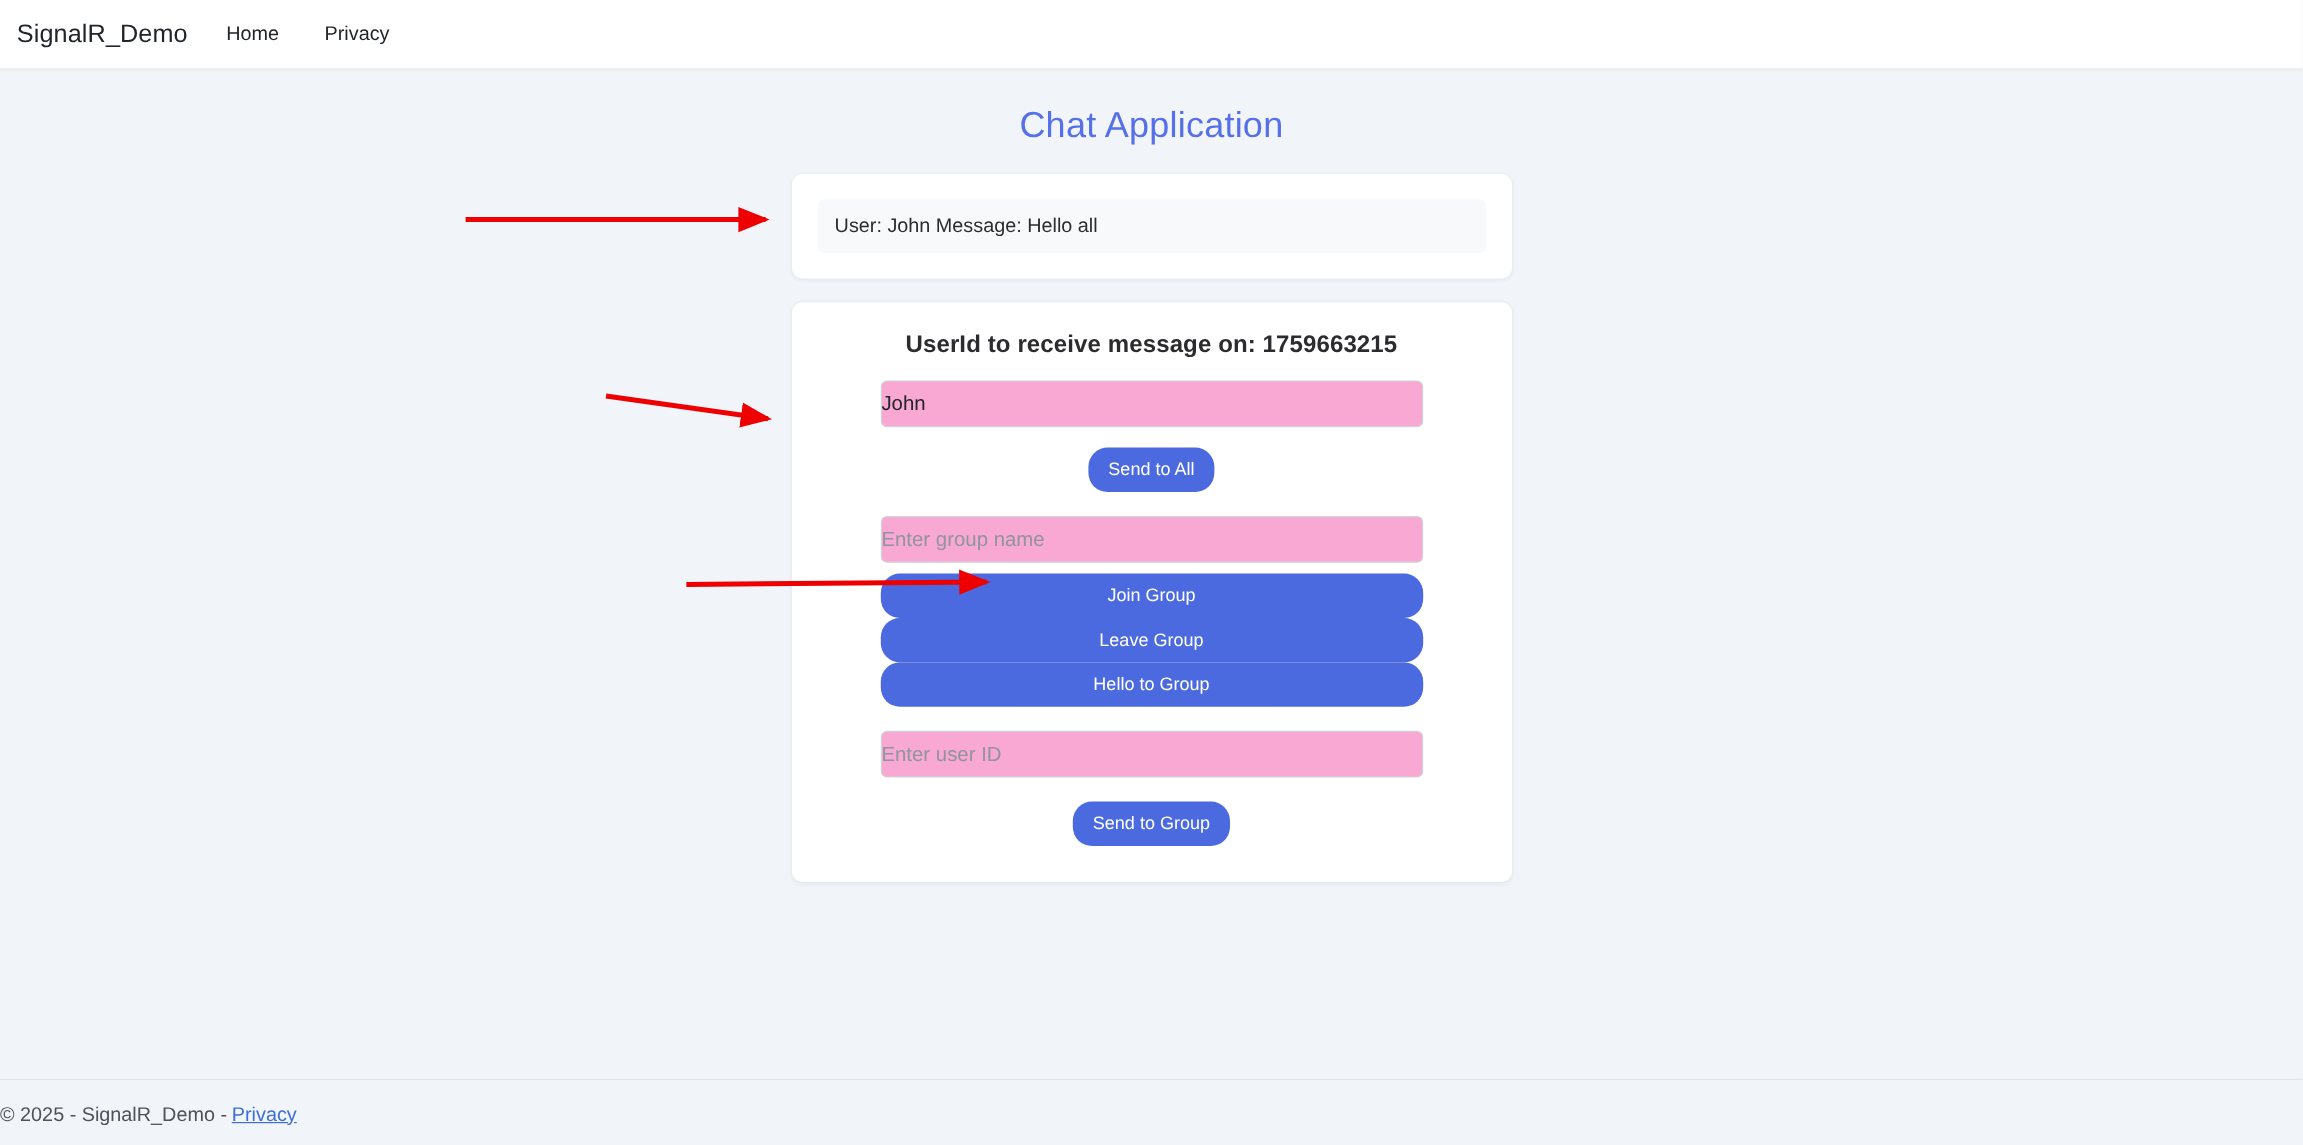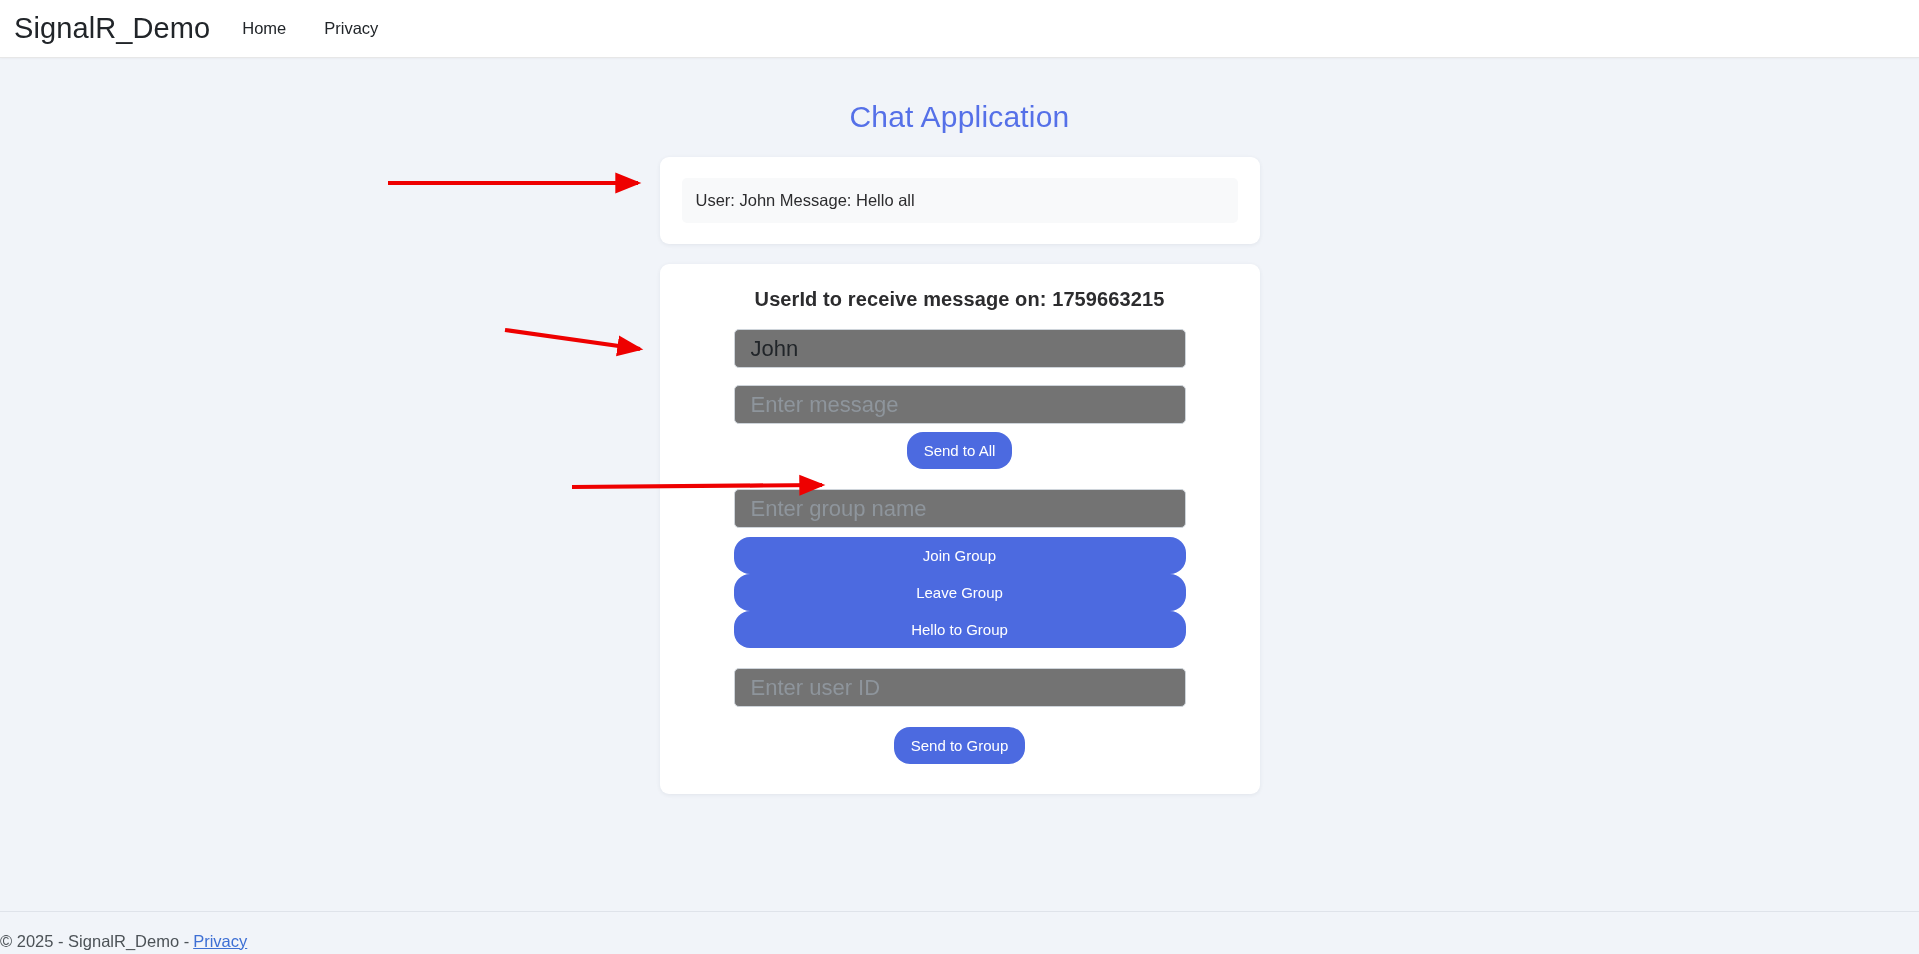--- a/index.html
+++ b/index.html
@@ -19,21 +19,21 @@
     background: #ffffff;
     border-bottom: 1px solid #e7e7e7;
     display: flex;
     align-items: center;
     padding-left: 14px;
     box-shadow: 0 1px 2px rgba(0,0,0,0.035);
     position: relative;
     z-index: 5;
   }
   .brand {
-    font-size: 29px;
+    font-size: 21px;
     color: #212529;
     letter-spacing: 0.1px;
     margin-right: 22px;
     text-decoration: none;
     white-space: nowrap;
   }
   .nav-links { display: flex; align-items: center; gap: 18px; }
   .nav-link {
     font-size: 16.5px;
     color: #212529;
@@ -47,21 +47,21 @@
     position: relative;
     height: 837px;
     background: #f1f4f9;
   }
 
   .page-title {
     text-align: center;
     color: #5570e8;
     font-size: 30px;
     font-weight: 400;
-    margin: 16px;
+    margin: 4px;
     padding-top: 26px;
     letter-spacing: 0.2px;
   }
 
   .container {
     width: 600px;
     margin: 0 auto;
   }
 
   .card {
@@ -97,25 +97,25 @@
     font-weight: 700;
     letter-spacing: 0.1px;
   }
 
   .field {
     display: block;
     width: 100%;
     height: 39px;
     border: 1px solid #ced4da;
     border-radius: 5px;
-    background: #737373;
+    background: #f9a8d4;
     font-family: "Liberation Sans", sans-serif;
-    font-size: 22px;
+    font-size: 17px;
     color: #212529;
-    padding: 0 16px;
+    padding: 0 0;
     outline: none;
     margin-bottom: 17px;
   }
   .field::placeholder { color: #8e959c; }
   .field.tight { margin-bottom: 0; }
 
   .btn {
     border: none;
     border-radius: 16px;
     background: #4c6ae0;
@@ -192,21 +192,20 @@
     <div class="card card-messages">
       <div class="message-row">User: John Message: Hello all</div>
     </div>
 
     <div class="card card-controls">
 
       <div class="userid-line">UserId to receive message on: 1759663215</div>
 
       <input class="field" type="text" value="John" style="">
 
-      <input class="field tight" type="text" placeholder="Enter message" style="">
 
       <div class="btn-row-center">
         <button class="btn">Send to All</button>
       </div>
 
       <input class="field tight" type="text" placeholder="Enter group name" style="">
 
       <div class="btn-row-spread">
         <button class="btn">Join Group</button>
         <button class="btn">Leave Group</button>

